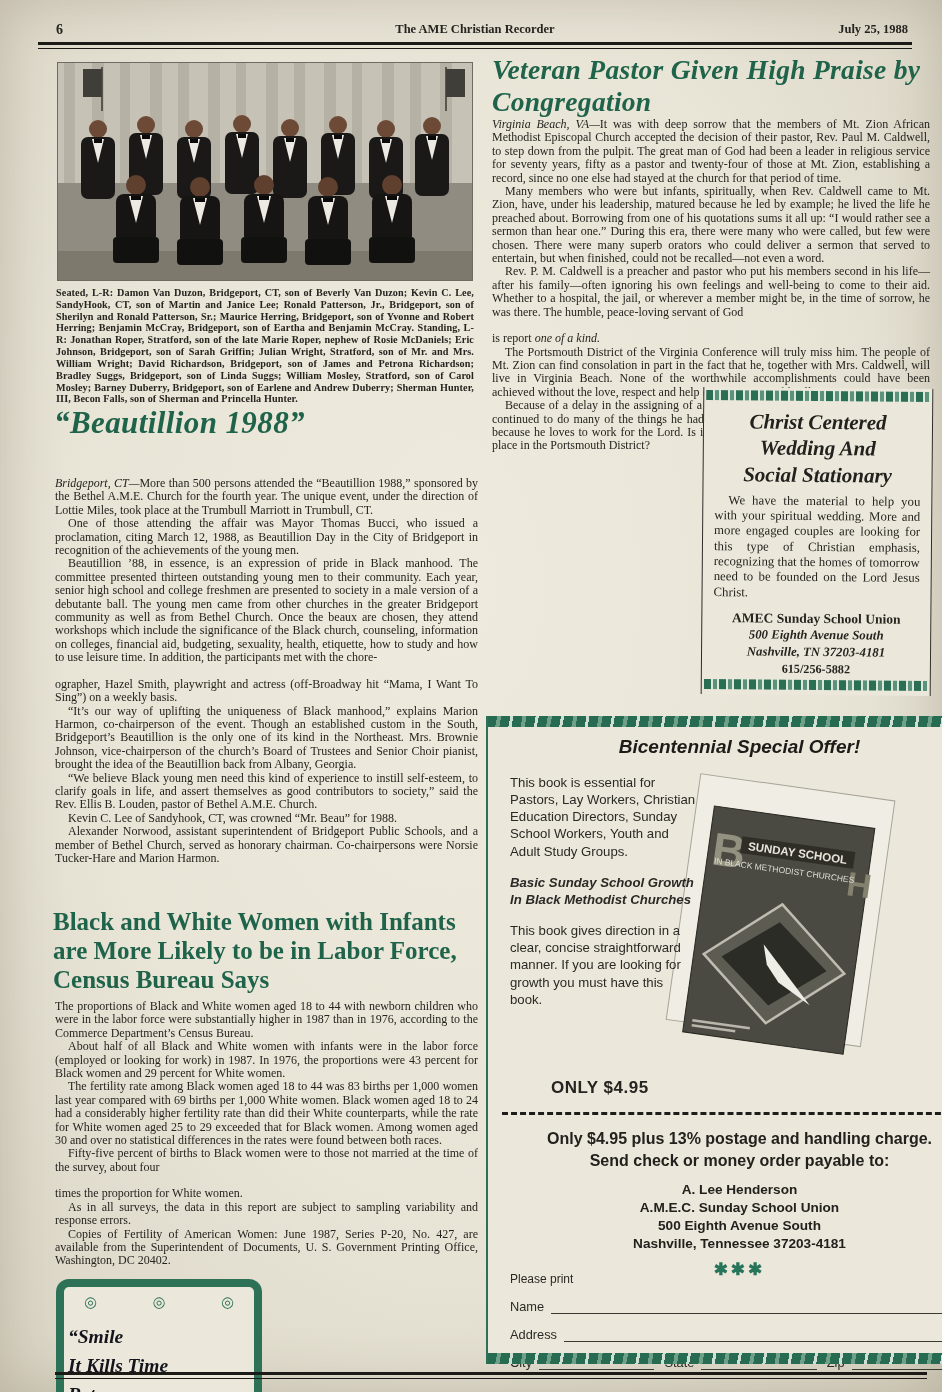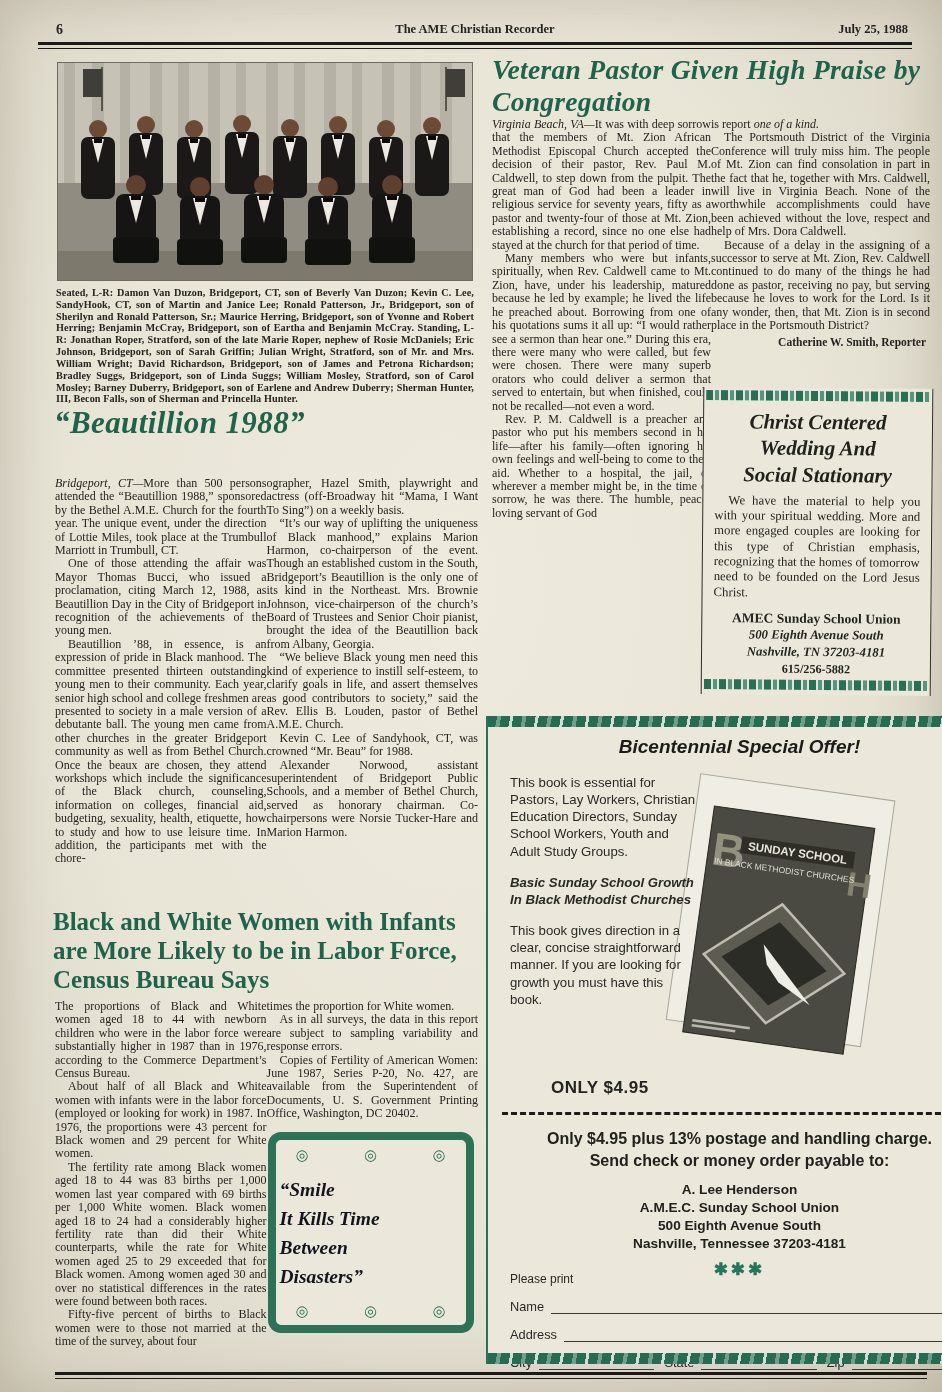--- a/index.html
+++ b/index.html
@@ -21,21 +21,21 @@
   .caption{position:absolute;top:287px;left:56px;width:418px;font-size:10.2px;font-weight:bold;
     text-align:justify;line-height:1.16;letter-spacing:.1px;}
   
   .green-hl{color:#20634b;margin:0;}
   .bethel-hl{position:absolute;top:406px;left:54px;width:426px;font-size:31px;font-style:italic;
     font-weight:bold;line-height:1.12;letter-spacing:.4px;}
   .census-hl{position:absolute;top:908px;left:53px;width:432px;font-size:25px;font-weight:bold;line-height:1.15;}
   .vet-hl{position:absolute;top:54px;left:492px;width:442px;font-size:27.5px;font-style:italic;
     font-weight:600;line-height:1.18;letter-spacing:.3px;}
   
-  .cols{display:flex;gap:0;}
+  .cols{display:flex;gap:13px;flex-direction:column;}
   .col{flex:1;min-width:0;}
   .bp{margin:0;text-align:justify;font-size:12px;line-height:13.4px;}
   .ind{text-indent:13px;}
   .dl{font-style:italic;}
   .it{font-style:italic;}
   .bethel-cols{position:absolute;top:477px;left:55px;width:423px;}
   .census-cols{position:absolute;top:1000px;left:55px;width:423px;}
   .vet-cols{position:absolute;top:118px;left:492px;width:438px;}
   .byline{margin:3px 4px 0 0;text-align:right;font-weight:bold;font-size:11.5px;}
   

